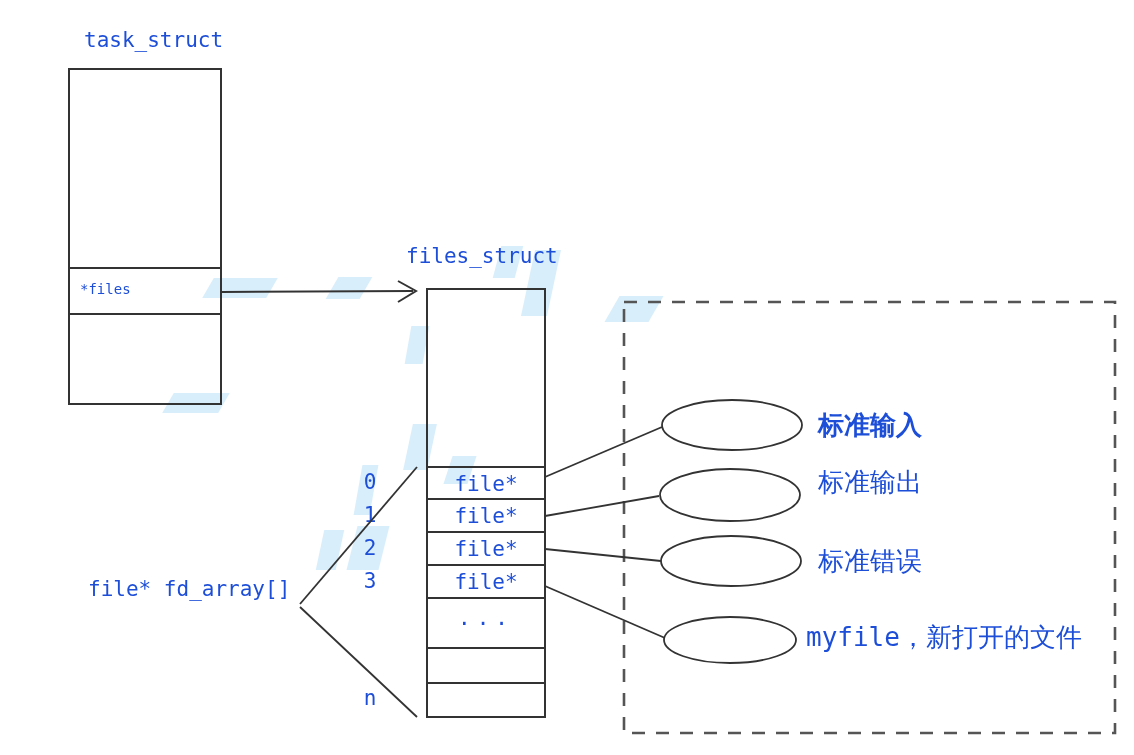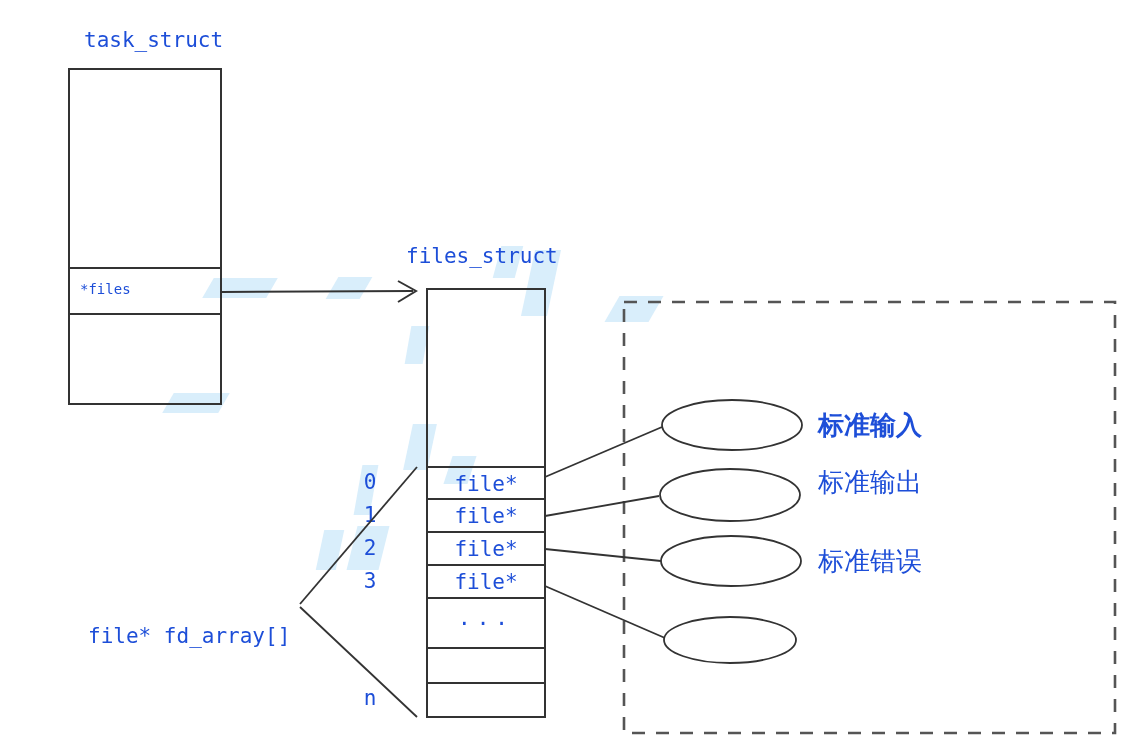--- a/index.html
+++ b/index.html
@@ -67,25 +67,26 @@
     <div class="rowtext" style="top:276px;line-height:33px;">file*</div>
     <div class="rowtext ellipsisrow" style="top:303px;line-height:50px;">...</div>
   </div>
 
   <div class="idx" style="left:360px;top:468px;">0</div>
   <div class="idx" style="left:360px;top:501px;">1</div>
   <div class="idx" style="left:360px;top:534px;">2</div>
   <div class="idx" style="left:360px;top:567px;">3</div>
   <div class="idx" style="left:360px;top:684px;">n</div>
 
-  <div class="lbl" style="left:88px;top:624px;">file* fd_array[]</div>
+  <div class="lbl" style="left:88px;top:577px;">file* fd_array[]</div>
 
   <div class="cnlabel" style="left:818px;top:410px;font-weight:bold;">标准输入</div>
   <div class="cnlabel" style="left:818px;top:467px;">标准输出</div>
   <div class="cnlabel" style="left:818px;top:546px;">标准错误</div>
+  <div class="cnlabel" style="left:806px;top:622px;">myfile，新打开的文件</div>
 
   <svg class="lines" width="1134" height="755" viewBox="0 0 1134 755">
 
     <rect x="624" y="302" width="491" height="431" fill="none" stroke="#555555" stroke-width="2.6" stroke-dasharray="13 11"></rect>
 
     <line x1="222" y1="292" x2="413" y2="291" stroke="#333333" stroke-width="2"></line>
     <polyline points="398,281 416,291 398,302" fill="none" stroke="#333333" stroke-width="2"></polyline>
 
     <line x1="300" y1="604" x2="417" y2="467" stroke="#333333" stroke-width="1.8"></line>
     <line x1="300" y1="607" x2="417" y2="717" stroke="#333333" stroke-width="1.8"></line>

